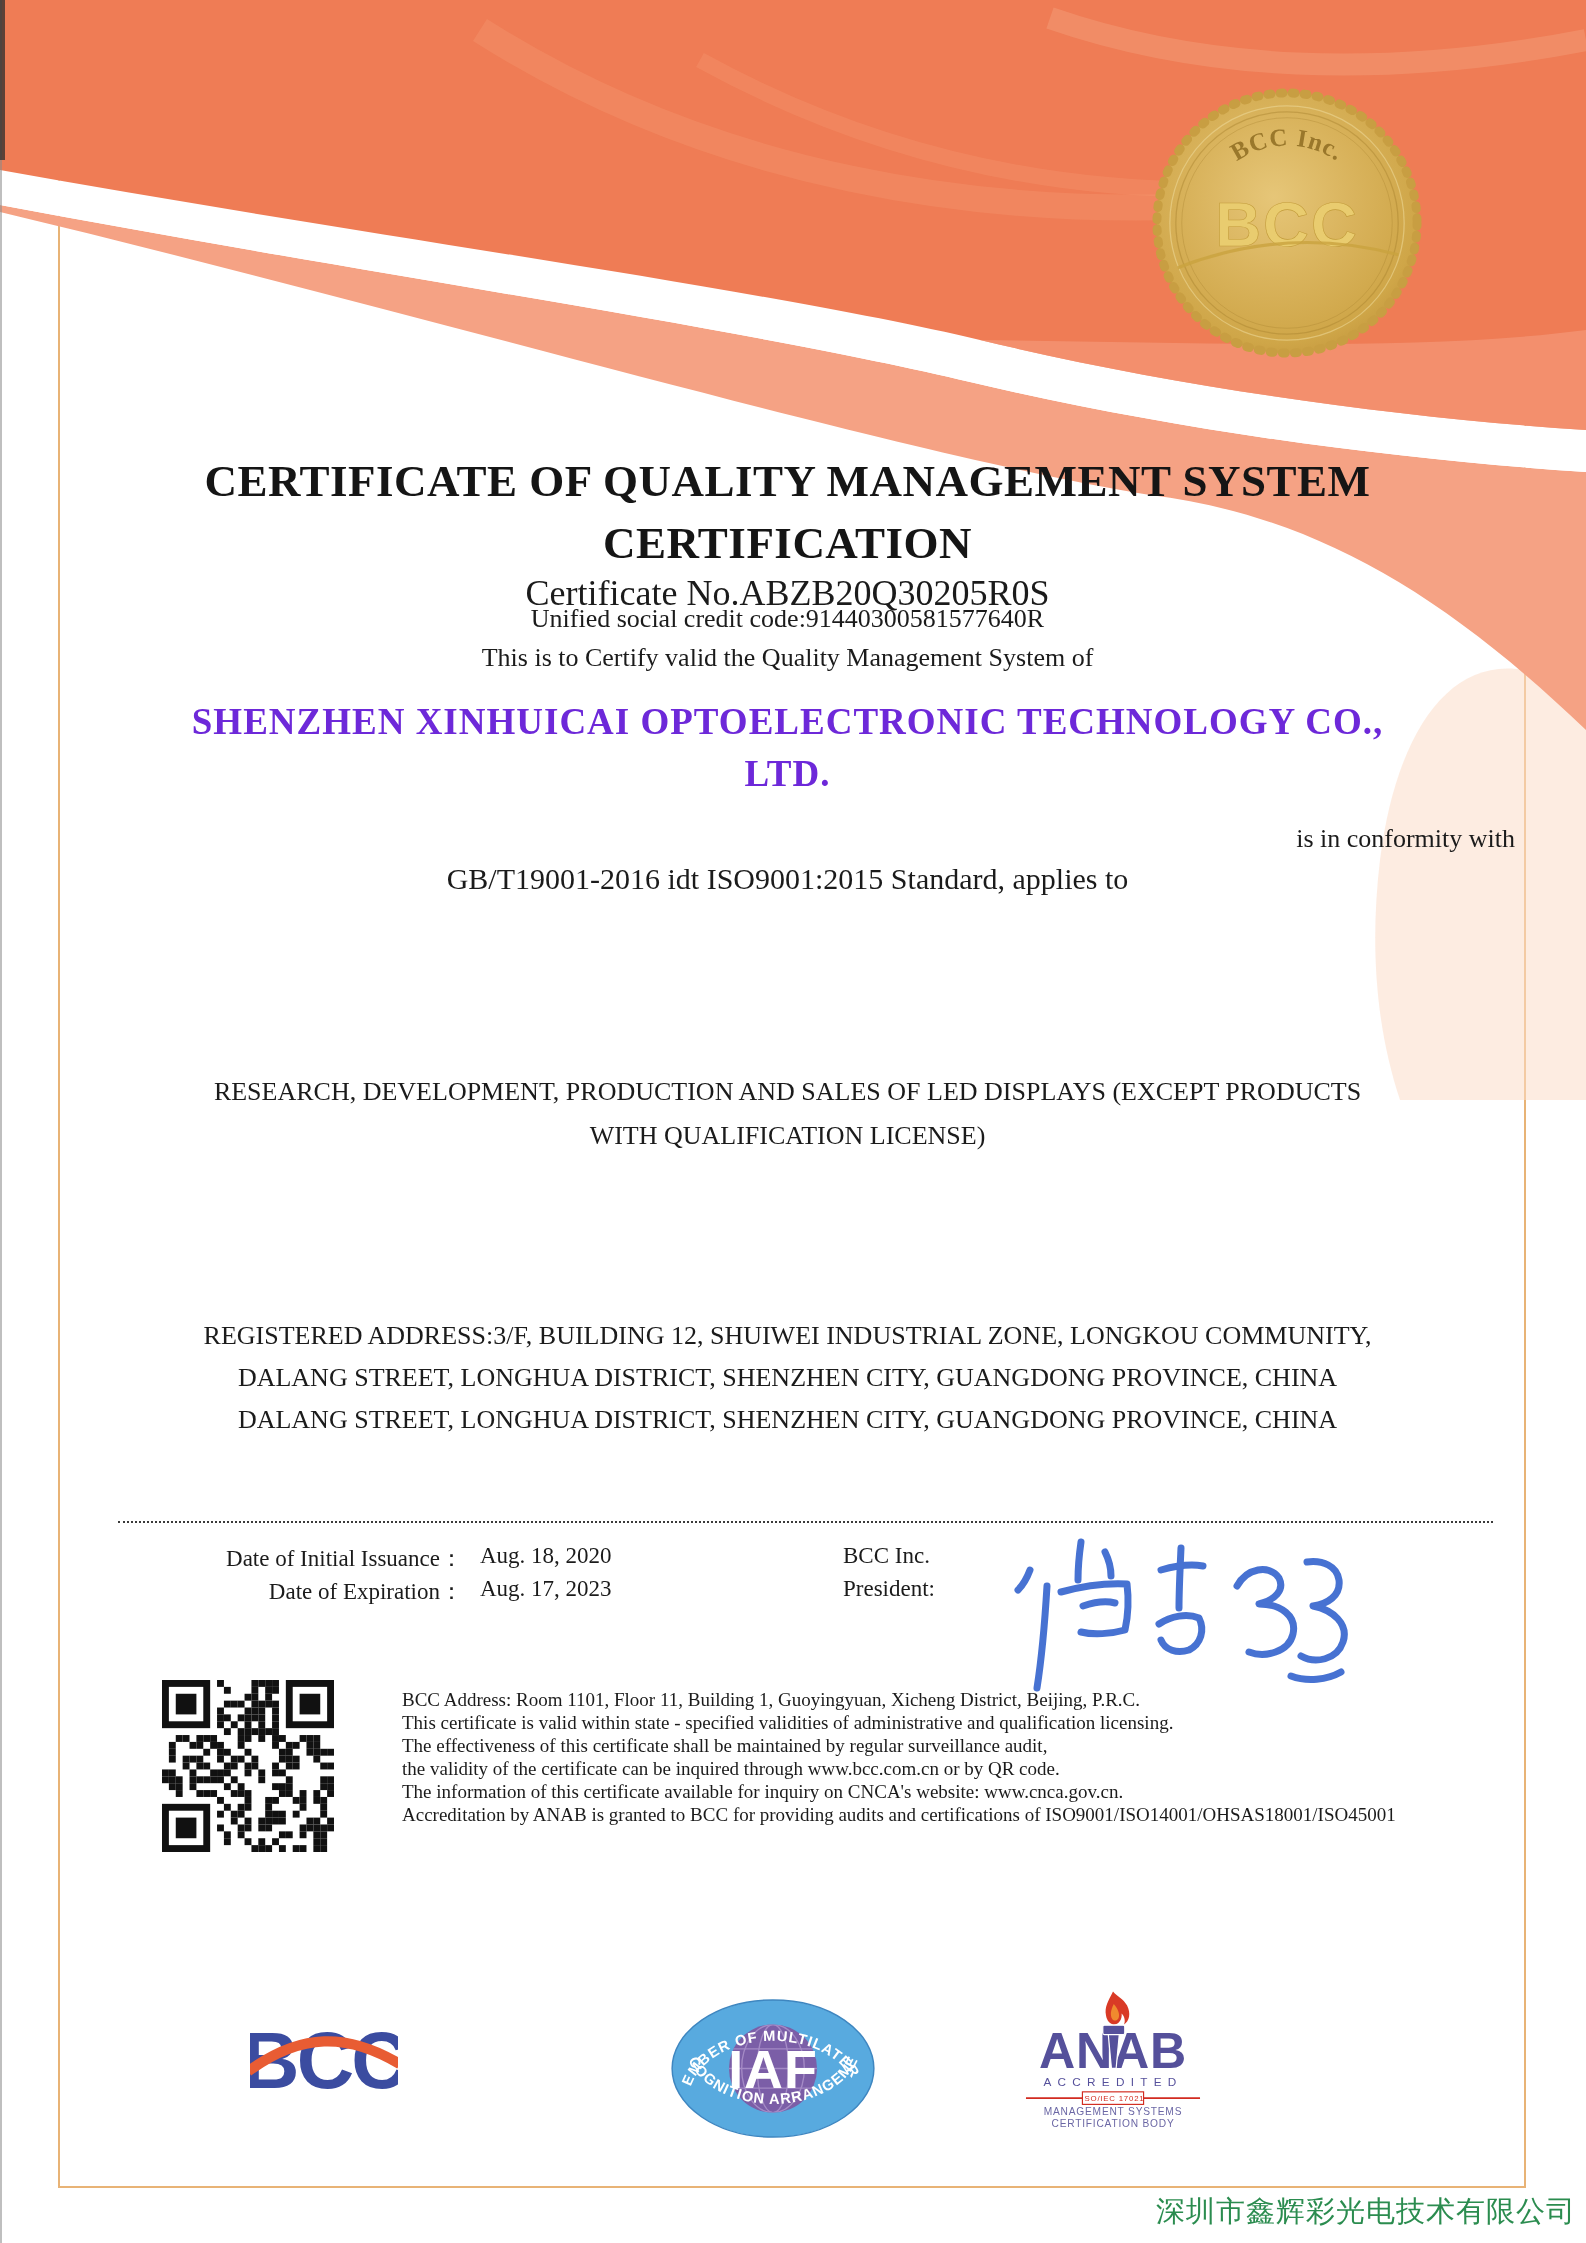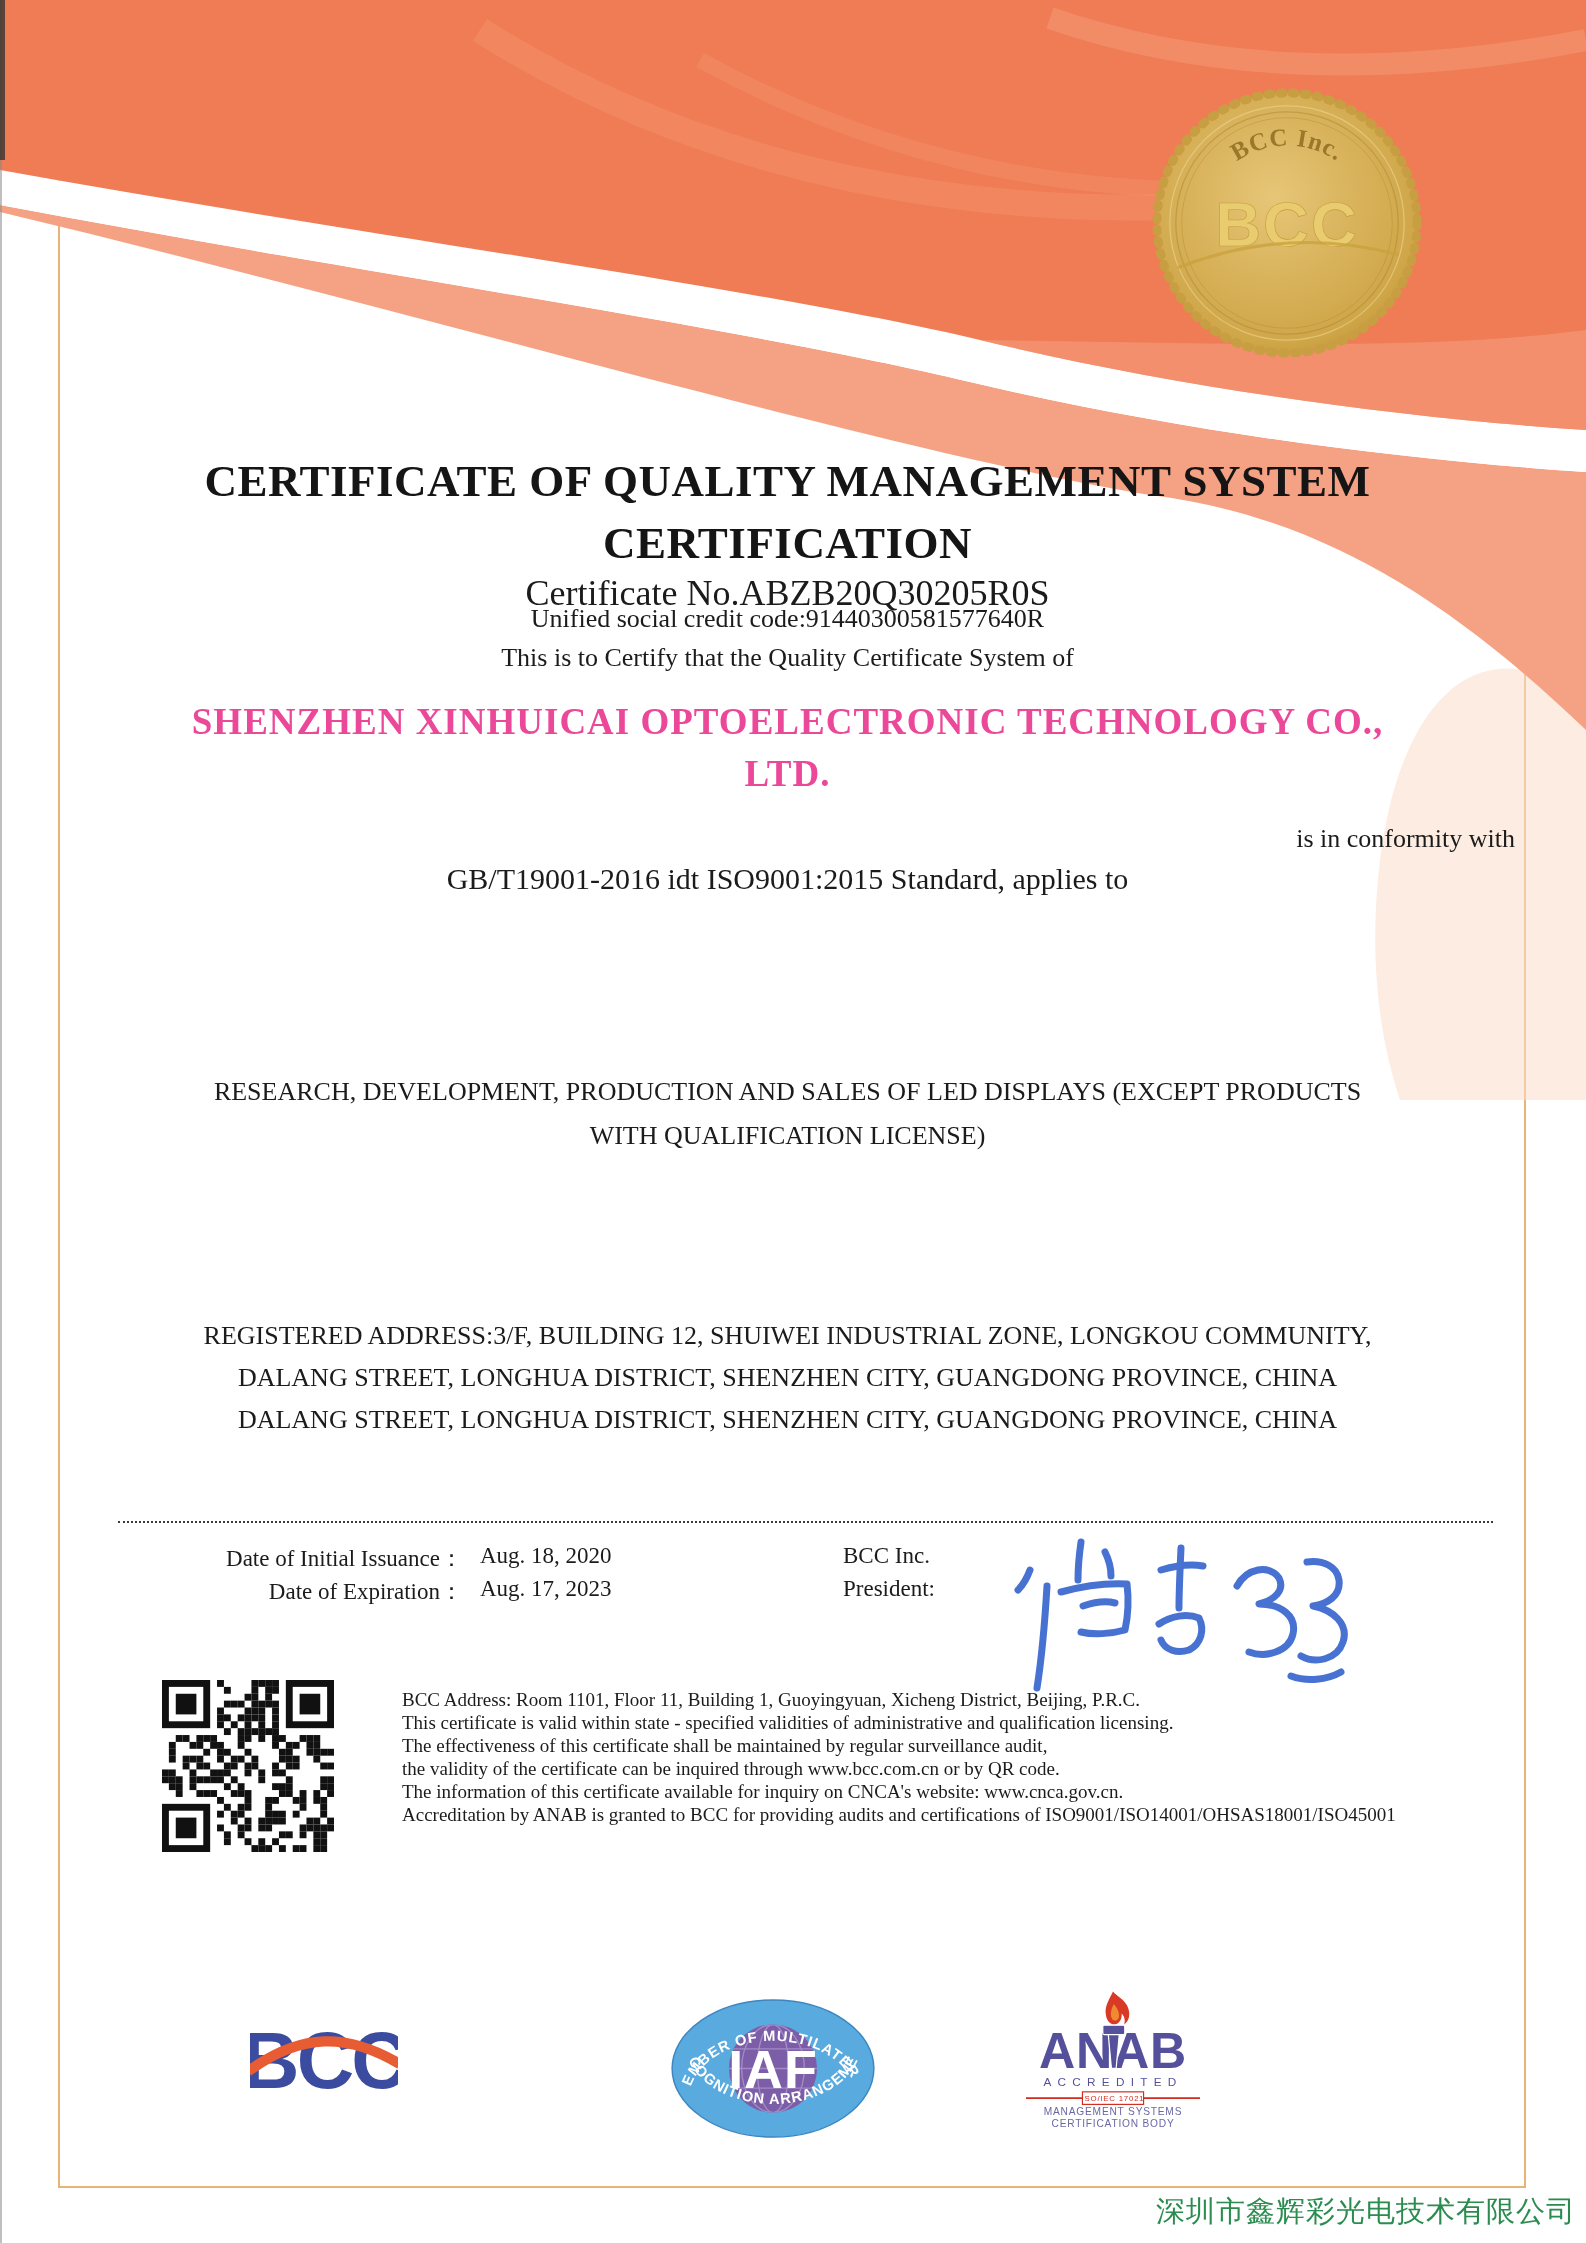--- a/index.html
+++ b/index.html
@@ -14,21 +14,21 @@
   .frame{left:58px;top:130px;width:1464px;height:2054px;border:2px solid rgba(228,166,94,.85);z-index:1;}
   .swoosh{left:0;top:0;width:1586px;height:1150px;z-index:2;}
   .seal{left:1148px;top:84px;width:278px;height:278px;z-index:3;}
   
   .content{z-index:4;}
   .centerblock{left:60px;width:1455px;text-align:center;}
   .title{top:450px;font-size:45px;font-weight:bold;line-height:62px;letter-spacing:.5px;color:#151515;text-align:center;}
   .certno{top:572px;font-size:36px;}
   .creditcode{top:604px;font-size:26px;}
   .certify{top:643px;font-size:26px;}
-  .company{top:696px;font-size:37px;font-weight:bold;line-height:52px;letter-spacing:1px;color:#ec4899;}
+  .company{top:696px;font-size:37px;font-weight:bold;line-height:52px;letter-spacing:1px;color:#6d28d9;}
   .conformity{top:824px;font-size:26px;text-align:right;}
   .standard{top:862px;font-size:30px;}
   .scope{top:1070px;font-size:26px;line-height:44px;}
   .addresses{top:1315px;font-size:26px;line-height:42px;}
   .dotline{left:118px;top:1521px;width:1375px;border-top:2px dotted #3a3a3a;z-index:4;}
   .dlabel{left:150px;width:313px;text-align:right;font-size:23px;}
   .dvalue{left:480px;font-size:23px;}
   .r1{top:1543px;} .r2{top:1576px;}
   .issuer{left:843px;font-size:23px;}
   .signature{left:985px;top:1528px;width:380px;height:170px;z-index:4;}
@@ -86,21 +86,21 @@
     <text x="140" y="163" text-anchor="middle" font-family="Liberation Sans, DejaVu Sans, sans-serif" font-size="64" font-weight="bold" letter-spacing="2" fill="#E9CC6F" stroke="#C29B3B" stroke-width="0.6">BCC</text>
     <path d="M30,185 Q140,142 252,172" stroke="#C9A33E" stroke-width="3.2" fill="none" opacity="0.8"></path>
   </svg>
 
   <div class="abs content centerblock title">
     <div>CERTIFICATE OF QUALITY MANAGEMENT SYSTEM</div>
     <div>CERTIFICATION</div>
   </div>
   <div class="abs content centerblock certno">Certificate No.ABZB20Q30205R0S</div>
   <div class="abs content centerblock creditcode">Unified social credit code:91440300581577640R</div>
-  <div class="abs content centerblock certify">This is to Certify that the Quality Certificate System of</div>
+  <div class="abs content centerblock certify">This is to Certify valid the Quality Management System of</div>
 
   <div class="abs content centerblock company">
     <div>SHENZHEN XINHUICAI OPTOELECTRONIC TECHNOLOGY CO.,</div>
     <div>LTD.</div>
   </div>
 
   <div class="abs content centerblock conformity">is in conformity with</div>
   <div class="abs content centerblock standard">GB/T19001-2016 idt ISO9001:2015 Standard, applies to</div>
 
   <div class="abs content centerblock scope">

